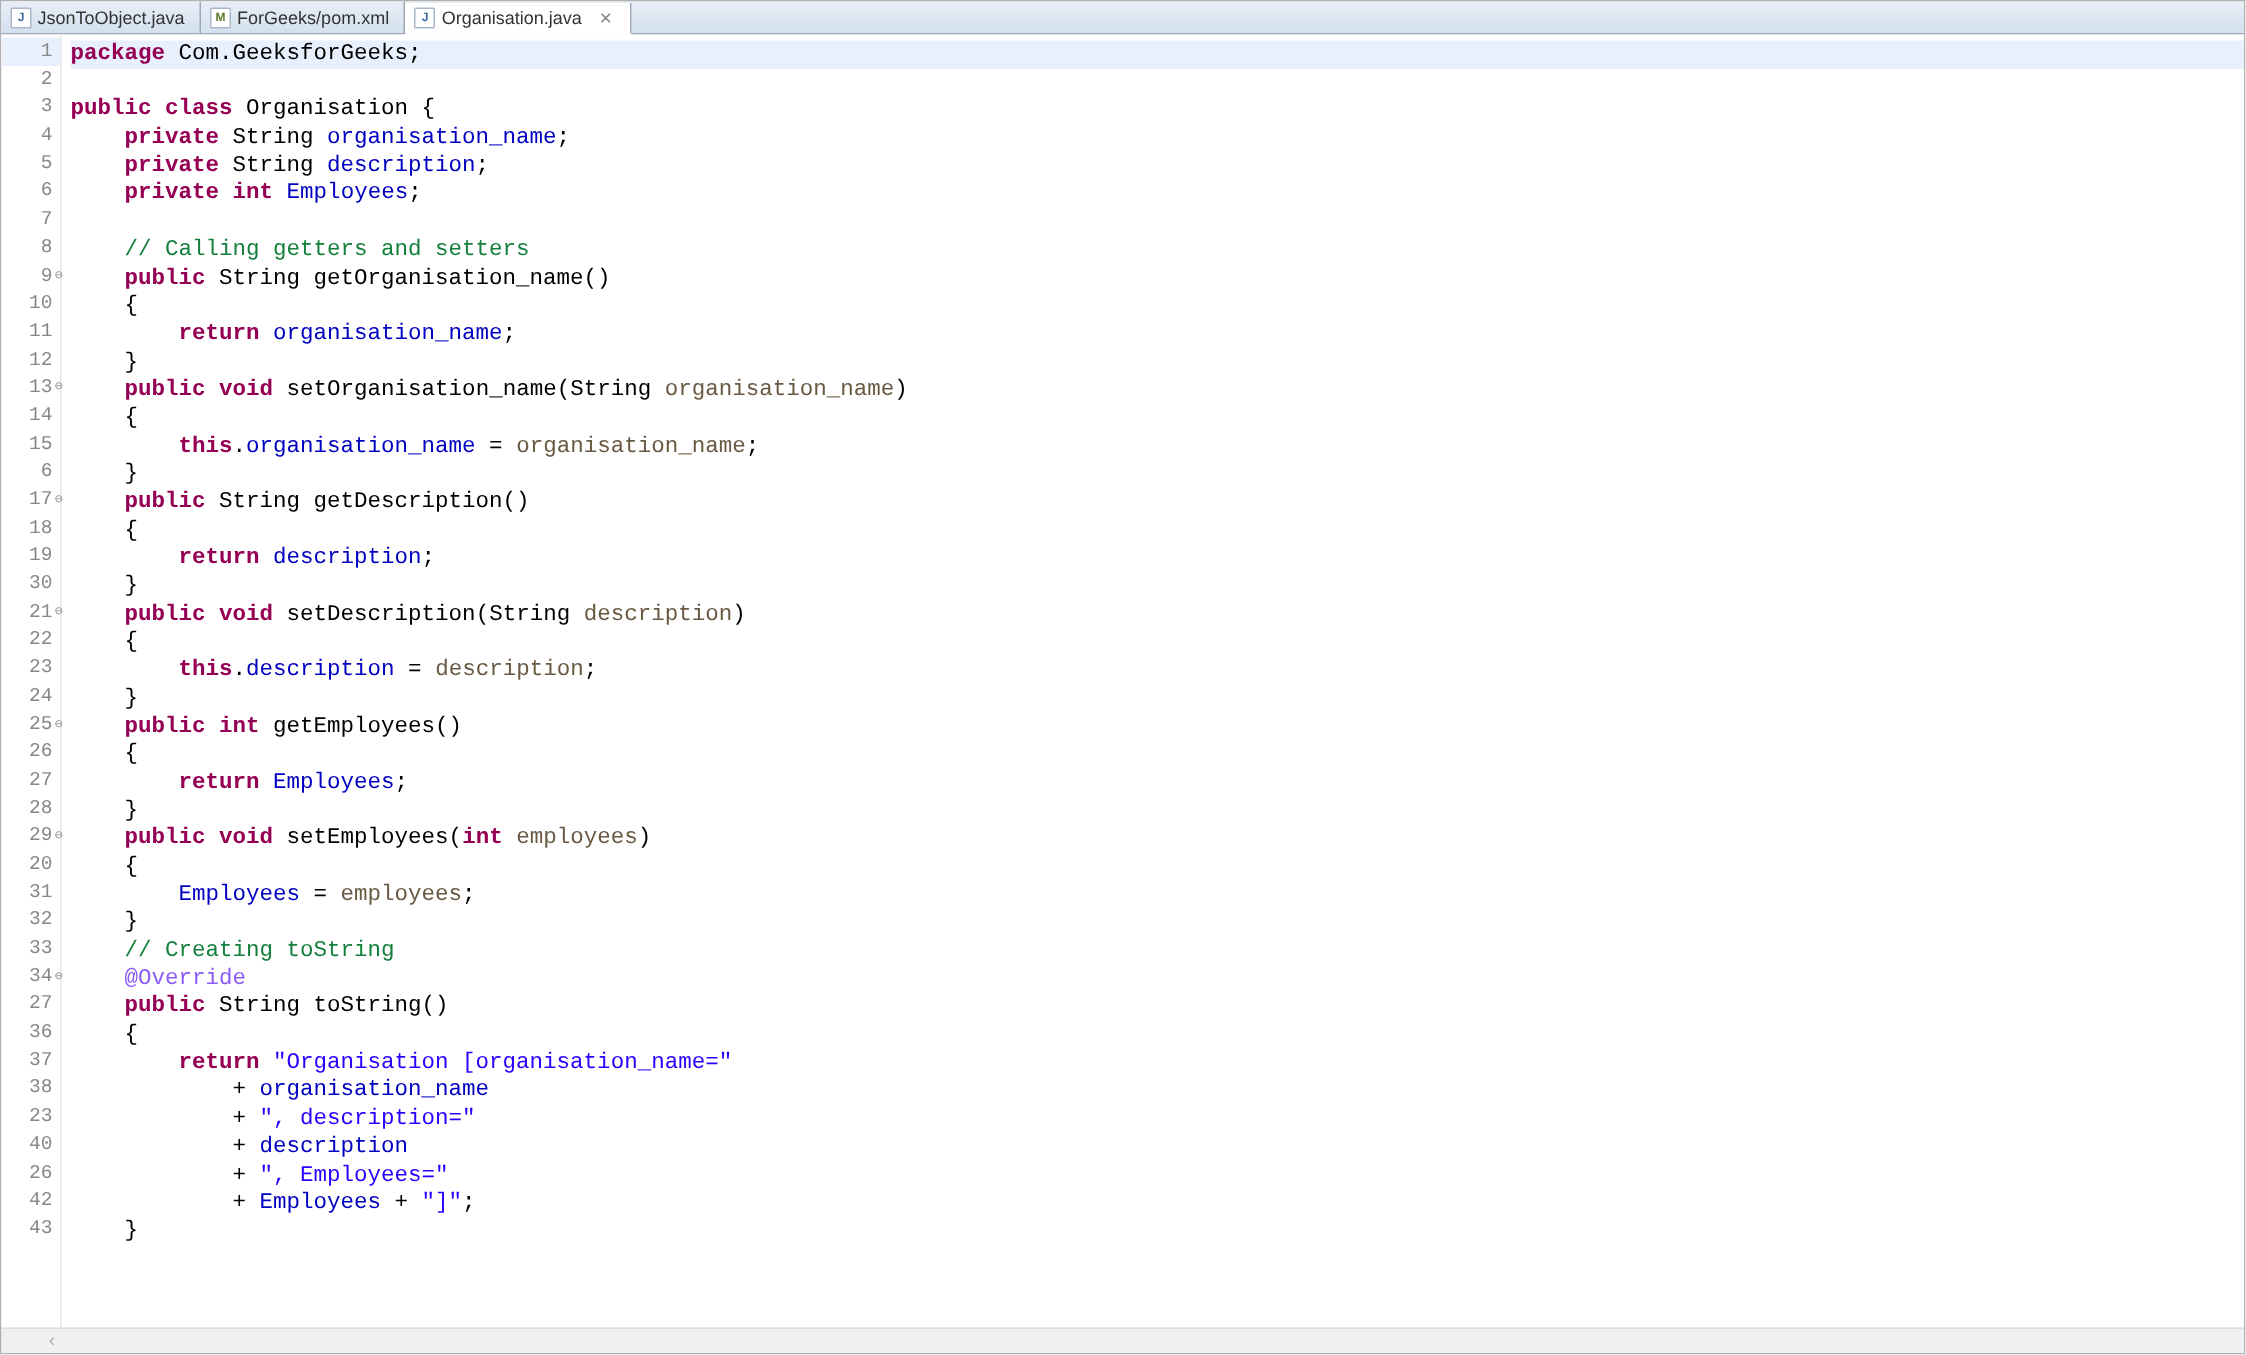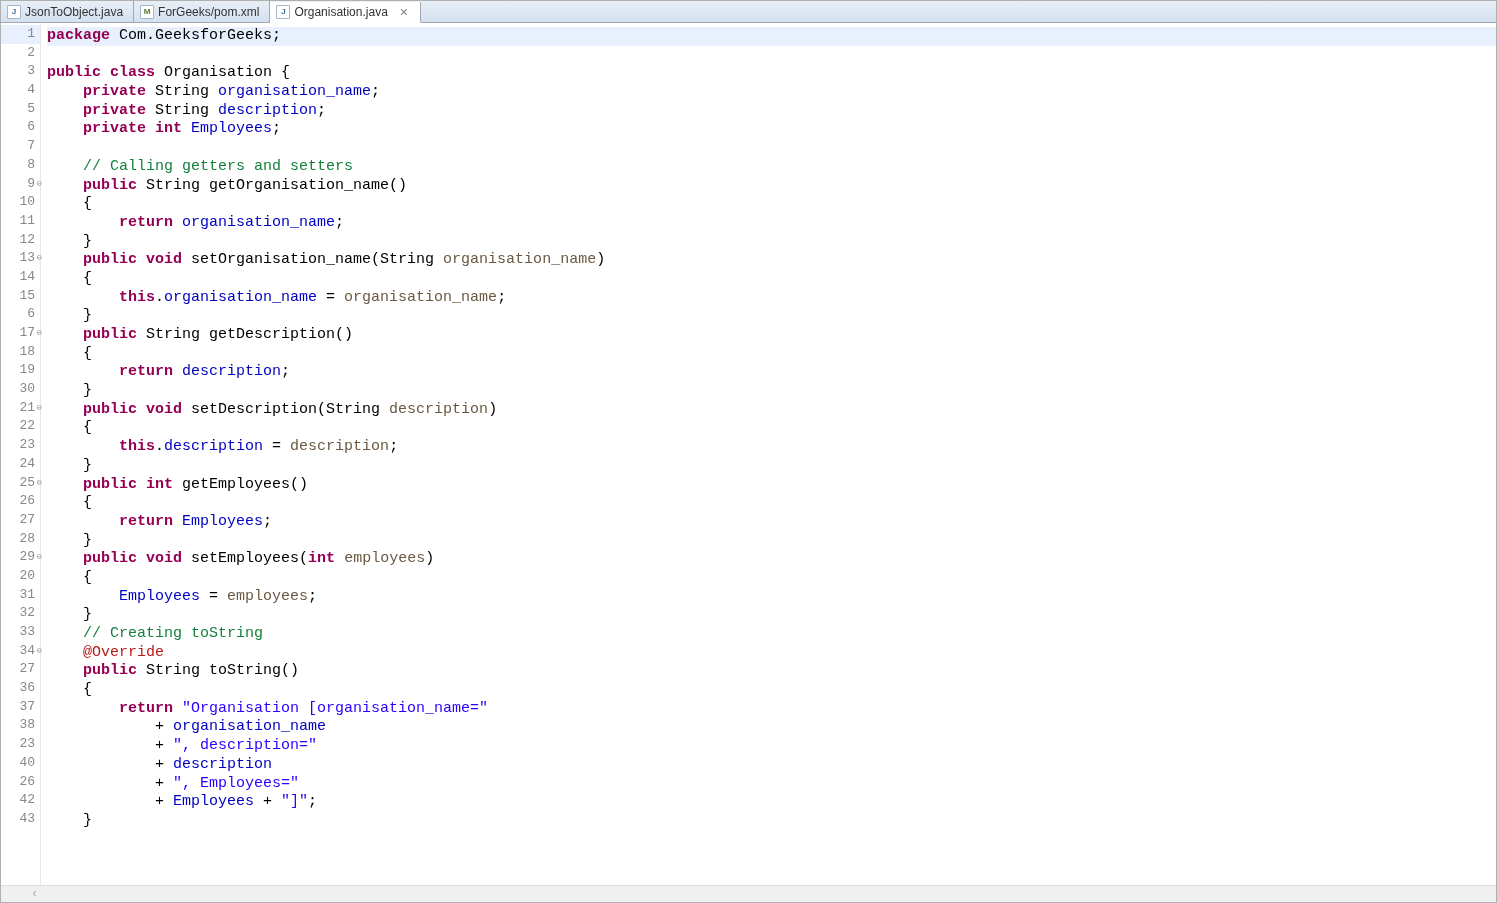--- a/index.html
+++ b/index.html
@@ -103,21 +103,21 @@
       height: 18.7px;
     }
     .code-line.line-highlight {
       background: #e8f0fe;
     }
     .kw { color: #950055; font-weight: bold; }
     .field { color: #0000c0; }
     .comment { color: #15803d; }
     .str { color: #2a00ff; }
     .param { color: #6a5942; }
-    .ann { color: #b91c1c; }
+    .ann { color: #8b5cf6; }
     .scrollbar-h {
       height: 17px;
       background: #f0f0f0;
       border-top: 1px solid #ddd;
       position: relative;
     }
     .scroll-arrow-left {
       position: absolute;
       left: 30px;
       top: 1px;

